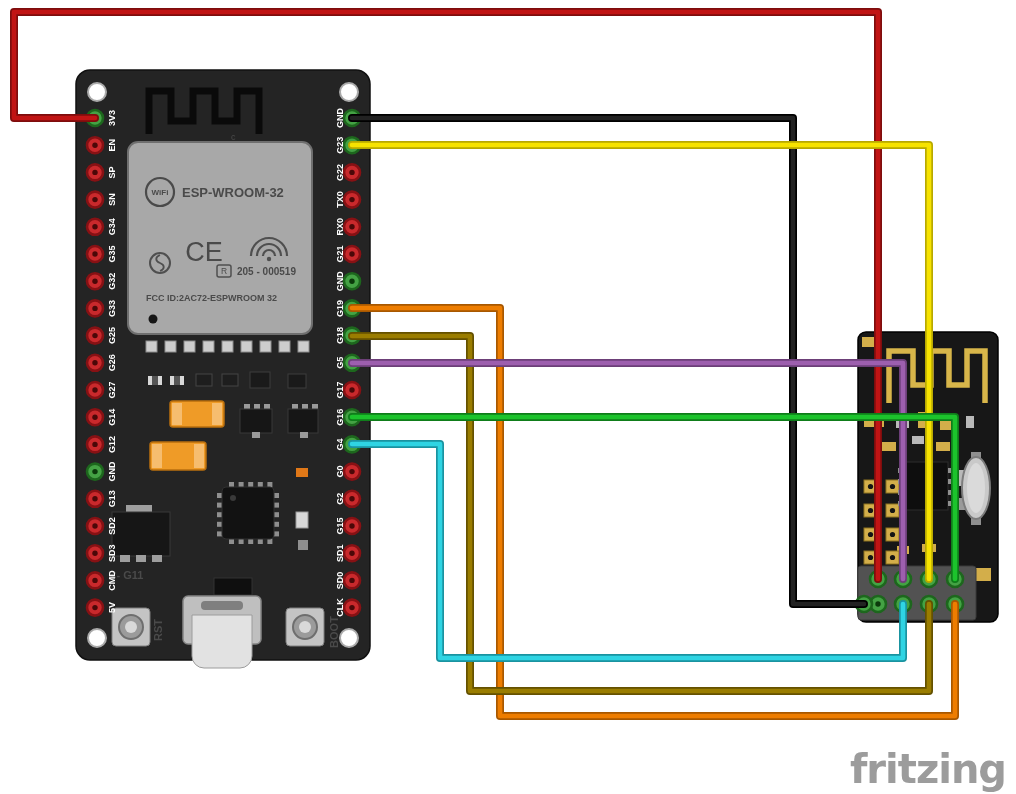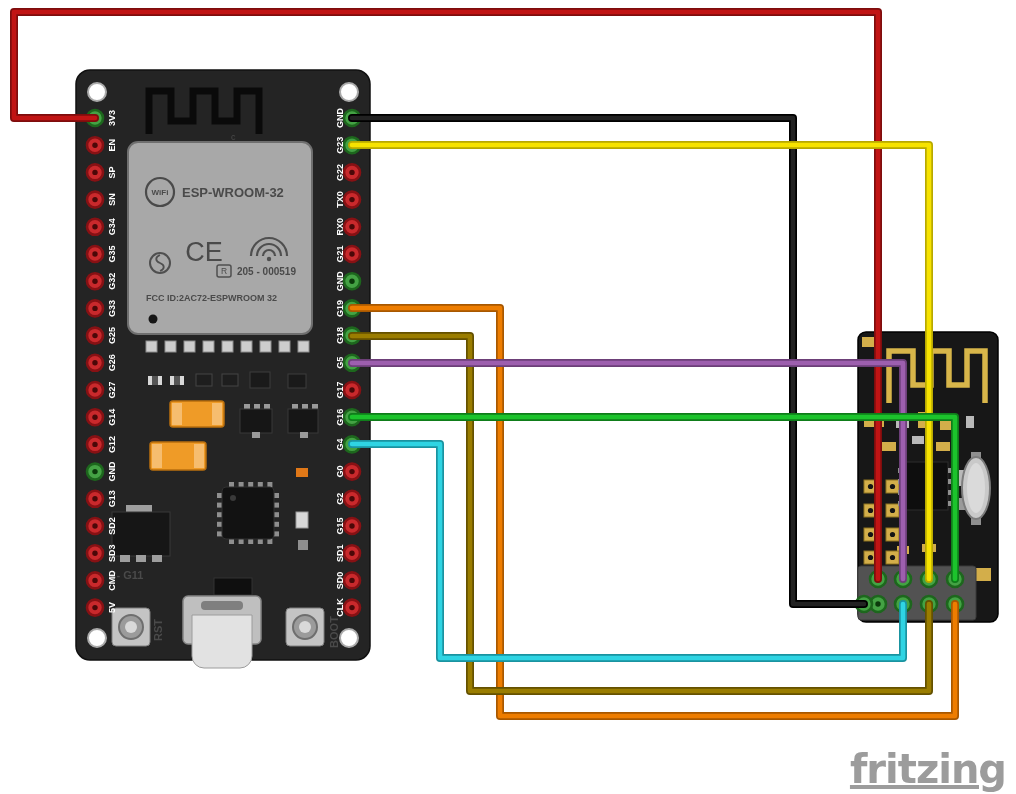--- a/index.html
+++ b/index.html
@@ -3,21 +3,21 @@
 <meta charset="utf-8">
 <style>
   html,body{margin:0;padding:0;background:#ffffff;}
   .stage{position:relative;width:1016px;height:794px;background:#ffffff;overflow:hidden;
          font-family:"Liberation Sans",sans-serif;}
   svg{position:absolute;left:0;top:0;}
   text{user-select:none;}
   .pin-label{font:bold 9px "Liberation Sans",sans-serif;fill:#ffffff;}
   .silk{font-family:"Liberation Sans",sans-serif;fill:#4a4a4a;}
   .watermark{position:absolute;right:10px;bottom:2px;font-family:"DejaVu Sans",sans-serif;
-             font-weight:bold;font-size:40px;letter-spacing:-1px;color:#9c9c9c;text-decoration:underline;}
+             font-weight:bold;font-size:40px;letter-spacing:-1px;color:#9c9c9c;}
 </style>
 </head>
 <body>
 
 <div class="stage">
 <svg width="1016" height="794" viewBox="0 0 1016 794">
 
   <g id="esp32">
     <rect x="76" y="70" width="294" height="590" rx="14" fill="#242424" stroke="#101010" stroke-width="1.5"></rect>
     <circle cx="97" cy="92" r="9" fill="#ffffff" stroke="#aaaaaa" stroke-width="2"></circle>

